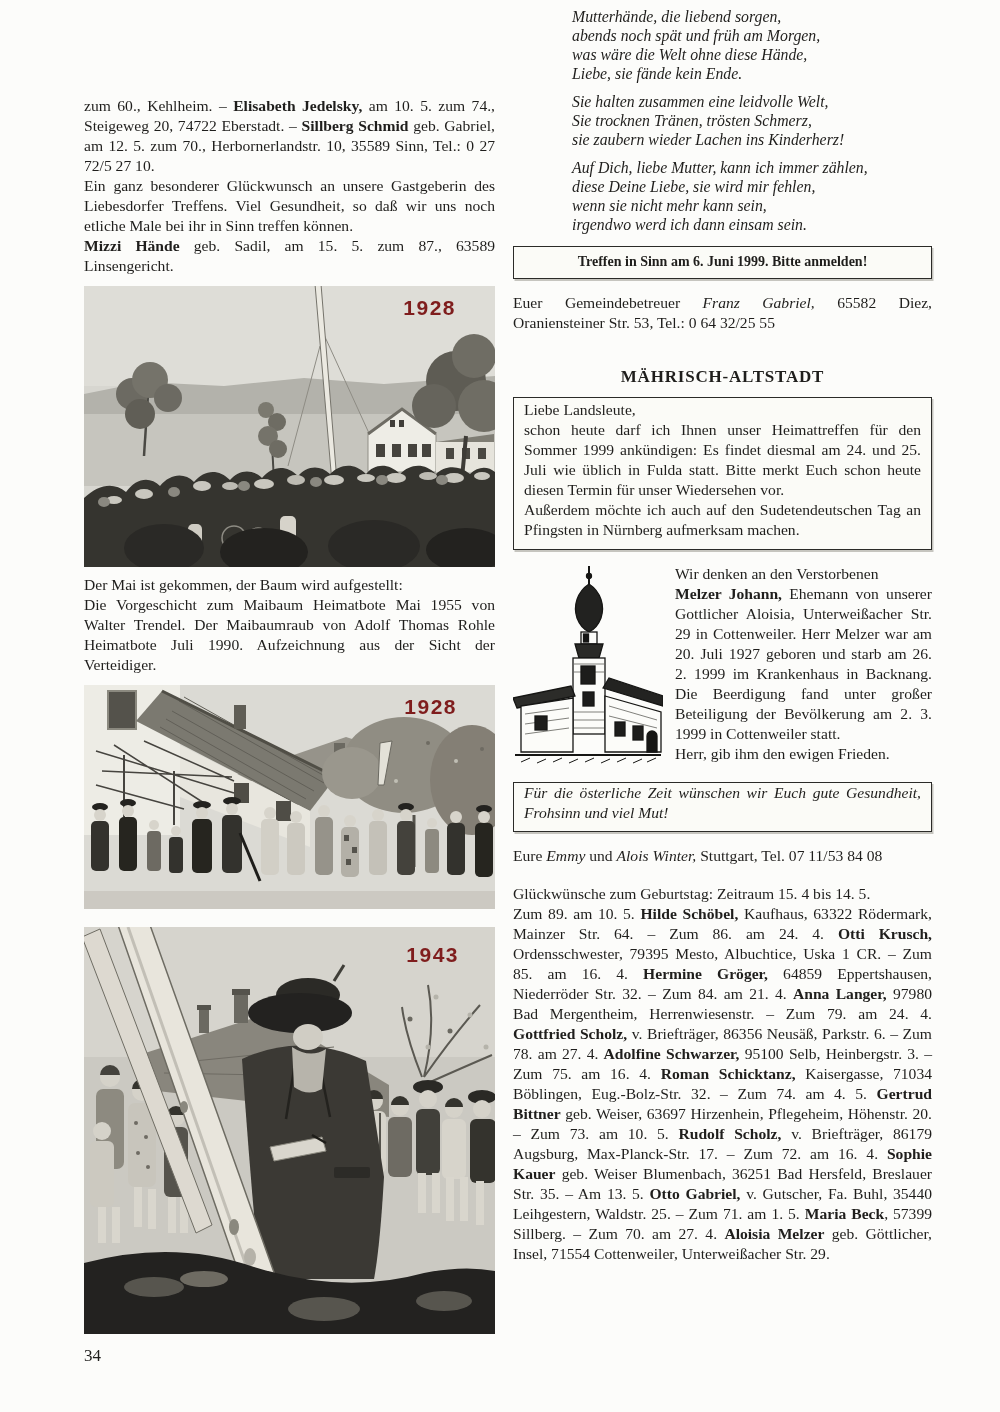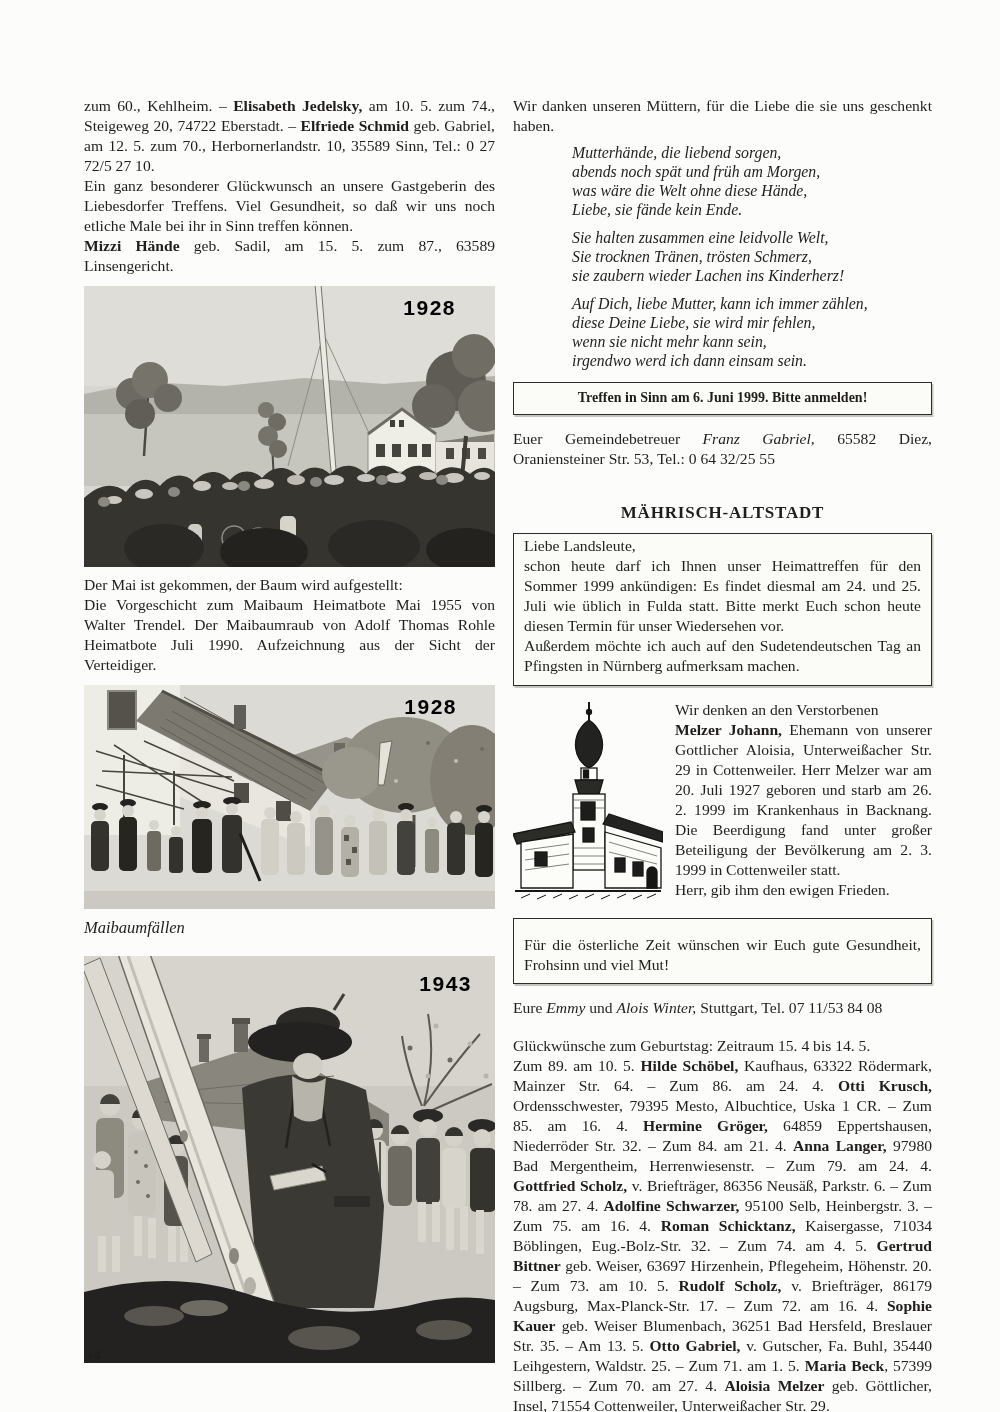--- a/index.html
+++ b/index.html
@@ -11,31 +11,31 @@
   }
   .col { position:absolute; top:0; }
   .col-left  { left:84px;  width:411px; }
   .col-right { left:513px; width:419px; }
   .para { font-size:15.6px; line-height:20px; text-align:justify; }
   .para > div { text-align:justify; }
   .photo { position:relative; width:411px; overflow:hidden; background:#d6d5cf; }
   .photo svg { display:block; }
   .year {
     position:absolute; font-family:"Liberation Sans", sans-serif;
-    font-weight:700; font-size:21px; letter-spacing:1.5px; color:#000000;margin-left:40px;
+    font-weight:700; font-size:21px; letter-spacing:1.5px; color:#7f1d1d;margin-left:40px;
   }
   .caption { font-size:16.5px; font-style:italic; margin-top:9px; }
   .boxed {
     border:1.6px solid #2b2b28; background:#fbfbf7;
     box-shadow:1.5px 2px 0 #c6c5bf;
   }
   .meeting-box { margin-top:12px; padding:7px 8px 8px; text-align:center;
     font-weight:700; font-size:14px; }
   .landsleute-box { margin-top:10px; padding:2px 10px 9px; }
-  .easter-box { margin-top:16px; padding:16px 10px 8px; }
+  .easter-box { margin-top:16px; padding:0 10px 8px;font-style:italic; }
   .heading { margin-top:34px; text-align:center; font-weight:700;
     font-size:17px; letter-spacing:0.8px; }
   .poem { margin:7px 0 0 59px; font-style:italic; font-size:15.8px; line-height:19px; }
   .stanza + .stanza { margin-top:9px; }
   .obituary { margin-top:14px; }
   .obituary::after { content:""; display:block; clear:both; }
   .church { float:left; width:150px; height:200px; margin:2px 12px 0 0; }
   .pageno { position:absolute; left:84px; top:1346px; font-size:17px; }
   .mt8  { margin-top:8px; }
   .mt10 { margin-top:10px; }
@@ -44,21 +44,21 @@
   .first-gap { margin-top:96px; }
 </style>
 </head>
 <body>
 
 <div class="page">
 
   <div class="col col-left">
 
     <div class="para first-gap">
-      <div><span>zum 60., Kehlheim. – </span><span style="font-weight: 700;">Elisabeth Jedelsky,</span><span> am 10. 5. zum 74., Steigeweg 20, 74722 Eberstadt. – </span><span style="font-weight: 700;">Elfriede Schmid</span><span> geb. Gabriel, am 12. 5. zum 70., Herbornerlandstr. 10, 35589 Sinn, Tel.: 0 27 72/5 27 10.</span></div>
+      <div><span>zum 60., Kehlheim. – </span><span style="font-weight: 700;">Elisabeth Jedelsky,</span><span> am 10. 5. zum 74., Steigeweg 20, 74722 Eberstadt. – </span><span style="font-weight: 700;">Sillberg Schmid</span><span> geb. Gabriel, am 12. 5. zum 70., Herbornerlandstr. 10, 35589 Sinn, Tel.: 0 27 72/5 27 10.</span></div>
       <div>Ein ganz besonderer Glückwunsch an unsere Gastgeberin des Liebesdorfer Treffens. Viel Gesundheit, so daß wir uns noch etliche Male bei ihr in Sinn treffen können.</div>
       <div><span style="font-weight: 700;">Mizzi Hände</span><span> geb. Sadil, am 15. 5. zum 87., 63589 Linsengericht.</span></div>
     </div>
 
     <figure class="photo mt10" style="height:281px">
       <svg width="411" height="281" viewBox="0 0 411 281">
         <rect width="411" height="281" fill="#d7d6d0"></rect>
         <rect width="411" height="100" fill="#deddd7"></rect>
         <polygon points="0,108 60,96 140,100 220,92 300,98 411,90 411,132 0,137" fill="#b3b2ab"></polygon>
         <rect y="128" width="411" height="72" fill="#c6c5be"></rect>
@@ -197,21 +197,20 @@
           <circle cx="372" cy="132" r="6" fill="#d7d4cb"></circle>
             <rect x="363" y="138" width="18" height="52" rx="5" fill="#33322d"></rect>
           <ellipse cx="400" cy="124" rx="8" ry="4" fill="#23221f"></ellipse>
             <circle cx="400" cy="132" r="6" fill="#d7d4cb"></circle>
             <rect x="391" y="138" width="18" height="54" rx="5" fill="#26251f"></rect>
         </g>
       </svg>
       <figcaption class="year" style="top:10px; right:38px">1928</figcaption>
     </figure>
 
-    <div class="caption">Maibaumfällen</div>
 
     <figure class="photo mt18" style="height:407px">
       <svg width="411" height="407" viewBox="0 0 411 407">
         <rect width="411" height="407" fill="#cbc9c2"></rect>
         <rect width="411" height="130" fill="#d6d4cd"></rect>
         <polygon points="55,128 185,86 305,158 305,190 55,162" fill="#89867d"></polygon>
         <path d="M100,135 L250,120 M80,146 L280,150" stroke="#6e6b63" stroke-width="1" fill="none"></path>
         <rect x="150" y="66" width="14" height="30" fill="#6b6961"></rect>
           <rect x="148" y="62" width="18" height="6" fill="#55534c"></rect>
         <rect x="115" y="82" width="10" height="24" fill="#6b6961"></rect>
@@ -294,27 +293,26 @@
         <ellipse cx="150" cy="300" rx="5" ry="8" fill="#8a887e"></ellipse>
         <ellipse cx="100" cy="180" rx="4" ry="6" fill="#8a887e"></ellipse>
         <ellipse cx="166" cy="330" rx="6" ry="9" fill="#b5b2a9"></ellipse>
 
         <path d="M0,336 Q90,312 170,340 Q260,368 340,346 Q380,338 411,344 L411,407 L0,407 Z" fill="#232220"></path>
         <ellipse cx="70" cy="360" rx="30" ry="10" fill="#57554e"></ellipse>
         <ellipse cx="240" cy="382" rx="36" ry="12" fill="#57554e"></ellipse>
         <ellipse cx="360" cy="374" rx="28" ry="10" fill="#57554e"></ellipse>
         <ellipse cx="120" cy="352" rx="24" ry="8" fill="#6e6b62"></ellipse>
       </svg>
-      <figcaption class="year" style="top:16px; right:23px">1943</figcaption>
+      <figcaption class="year" style="top:16px; right:36px">1943</figcaption>
     </figure>
   </div>
 
   <div class="col col-right">
 
-    <div class="para first-gap">Wir danken unseren Müttern, für die Liebe die sie uns geschenkt haben.</div>
 
     <div class="poem">
         <div class="stanza">
           <div>Mutterhände, die liebend sorgen,</div>
           <div>abends noch spät und früh am Morgen,</div>
           <div>was wäre die Welt ohne diese Hände,</div>
           <div>Liebe, sie fände kein Ende.</div>
         </div>
         <div class="stanza">
           <div>Sie halten zusammen eine leidvolle Welt,</div>

